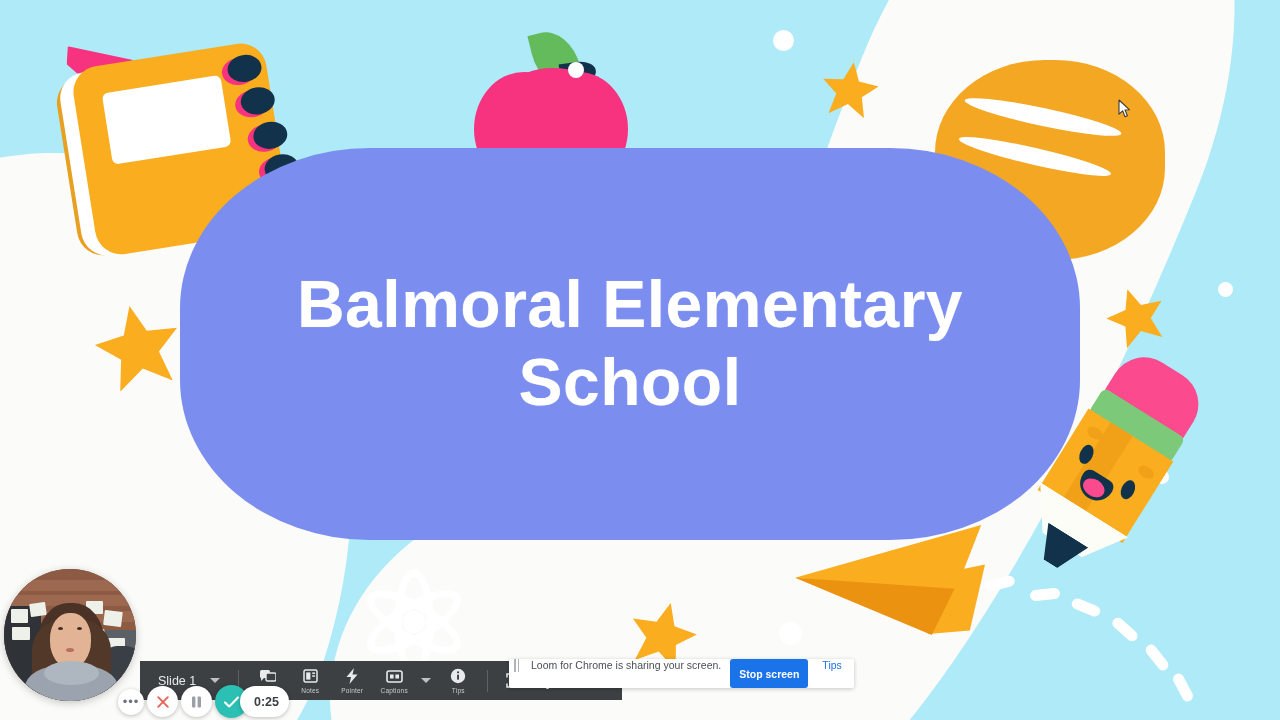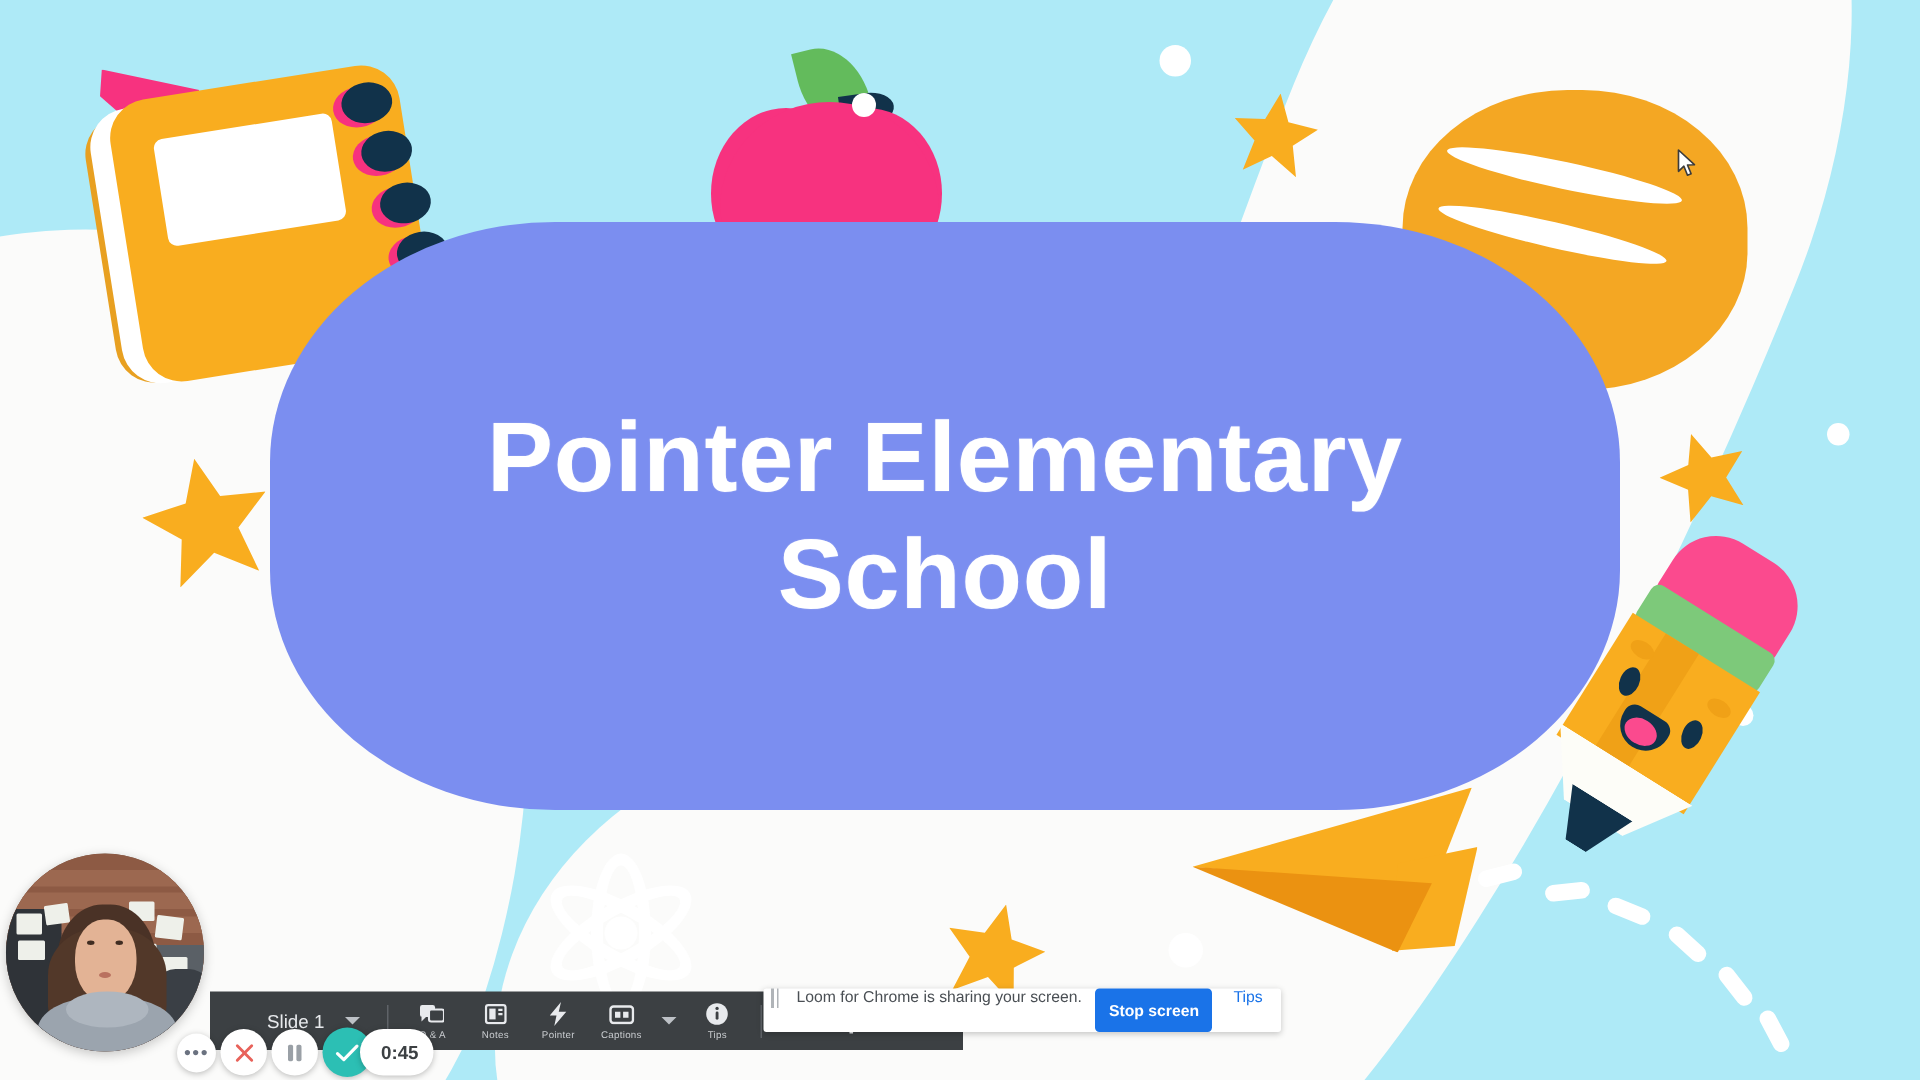--- a/index.html
+++ b/index.html
@@ -267,21 +267,20 @@
     height:39px;
     background:#3c4043;
     display:flex; align-items:center;
     padding:0 12px;
     z-index:40;
   }
   .sl-slide-sel {
     display:flex; align-items:center; gap:14px;
     color:#e8eaed; font-size:12.5px;
     padding:0 10px 0 6px;
-    margin-left:20px;
   }
   .sl-caret {
     width:0; height:0;
     border-left:5px solid transparent;
     border-right:5px solid transparent;
     border-top:5px solid #bdc1c6;
   }
   .sl-sep { width:1px; height:22px; background:#5f6368; margin:0 8px; }
   .sl-item {
     display:flex; flex-direction:column; align-items:center;
@@ -487,21 +486,21 @@
   </div>
 
   <div class="deco atom">
     <div class="atom-ell atom-e1"></div>
     <div class="atom-ell atom-e2"></div>
     <div class="atom-ell atom-e3"></div>
     <div class="atom-core"></div>
   </div>
 
   <div class="title-card">
-    <div class="title-main">Pointer Elementary School</div>
+    <div class="title-main">Balmoral Elementary School</div>
   </div>
 
   <div class="slides-toolbar">
 
     <div class="sl-slide-sel">
       <span>Slide 1</span>
       <span class="sl-caret"></span>
     </div>
 
     <div class="sl-sep"></div>
@@ -620,21 +619,21 @@
         <rect x="7.6" y="1.5" width="3.4" height="11" rx="1.1"></rect>
       </svg>
     </div>
 
     <div class="loom-btn loom-check">
       <svg width="17" height="14" viewBox="0 0 17 14" fill="none" stroke="#ffffff" stroke-width="2.1" stroke-linecap="round" stroke-linejoin="round">
         <path d="M2 7.4 L6.2 11.4 L15 2.4"></path>
       </svg>
     </div>
 
-    <div class="loom-timer">0:45</div>
+    <div class="loom-timer">0:25</div>
   </div>
 
   <div class="webcam">
     <div class="wc-wall"></div>
     <div class="wc-brickrow" style="top:8%"></div>
     <div class="wc-brickrow" style="top:20%"></div>
     <div class="wc-brickrow" style="top:32%"></div>
     <div class="wc-board"></div>
     <div class="wc-dark-left"></div>
     <div class="wc-paper" style="left:5%;  top:30%; width:13%; height:11%;"></div>

